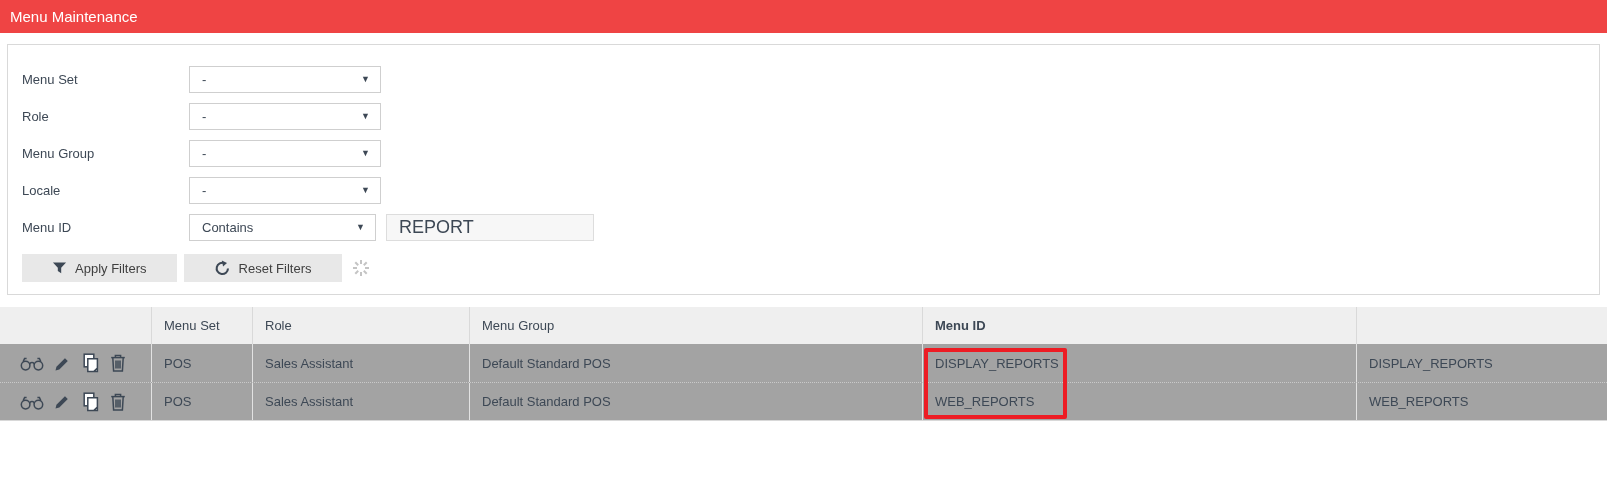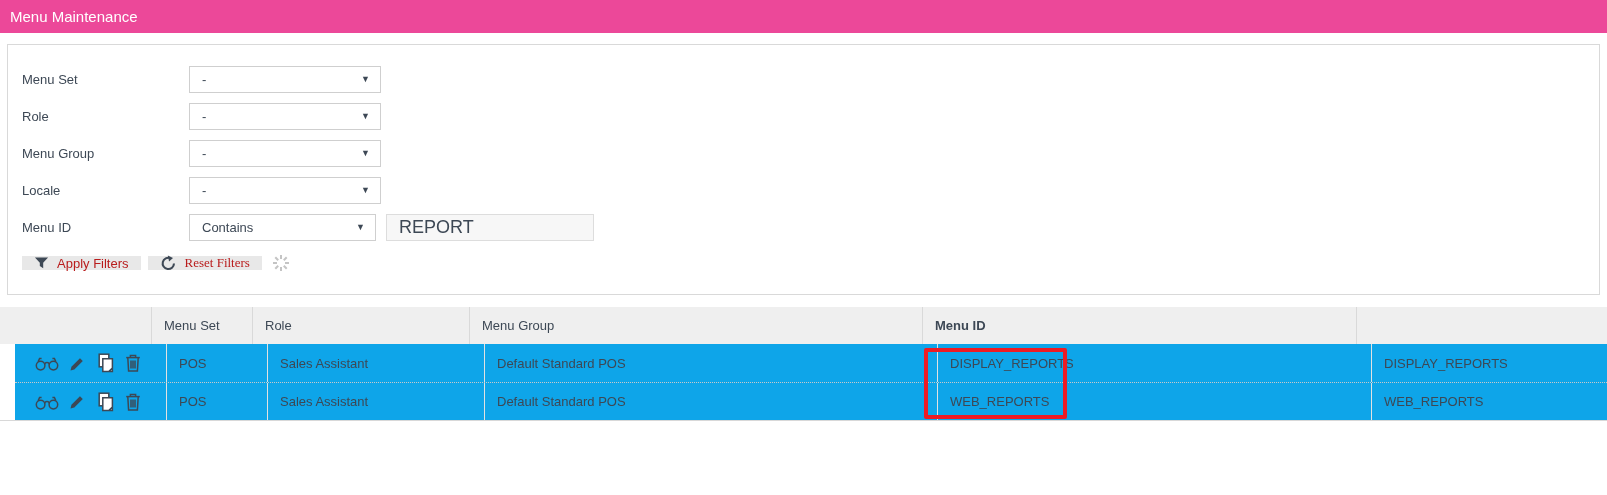--- a/index.html
+++ b/index.html
@@ -19,30 +19,30 @@
   .f-label { width:167px; font-size:13px; color:#3d4855; }
   .select { width:192px; height:27px; border:1px solid #cfcfcf; background:#fff;
             display:flex; align-items:center; justify-content:space-between;
             padding:0 10px 0 12px; font-size:13px; color:#3d4855; cursor:pointer; }
   .select.operator { width:187px; }
   .caret { font-size:9px; color:#3d4855; line-height:1; }
   .text-input { width:208px; height:27px; margin-left:10px; border:1px solid #dddddd;
                 background:#f7f7f7; padding-left:12px; font-size:18px; color:#3d4855;
                 font-family:inherit; outline:none; }
   .btn-row { margin-top:8px; display:flex; align-items:center; }
-  .btn { height:14px; background:#e8e8e8; border:none; display:inline-flex;
-         align-items:center; gap:8px; padding:0 12px; font-size:13px; color:#b91c1c;
+  .btn { height:28px; background:#e8e8e8; border:none; display:inline-flex;
+         align-items:center; gap:8px; padding:0 30px; font-size:13px; color:#404040;
          cursor:pointer; font-family:inherit; }
-  .btn + .btn { margin-left:7px;font-family:Liberation Serif, serif; }
+  .btn + .btn { margin-left:7px; }
   .spinner { margin-left:10px; }
 
   
   .grid { margin-top:12px; border-bottom:1px solid #d8d8d8; }
   .t-header { display:flex; height:37px; background:#efefef; }
-  .t-row { display:flex; height:38px; background:#0ea5e9;margin-left:15px; }
+  .t-row { display:flex; height:38px; background:#a3a3a3; }
   .t-row + .t-row { border-top:1px dotted #c9c9c9; }
   .cell { height:100%; display:flex; align-items:center; padding-left:12px;
           font-size:13px; color:#3d4855; border-right:1px solid #e2e2e2;
           overflow:hidden; white-space:nowrap; }
   .t-header .cell { border-right:1px solid #d9d9d9; }
   .cell.bold { font-weight:700; }
   .c0 { width:152px; } .c1 { width:101px; } .c2 { width:217px; }
   .c3 { width:453px; } .c4 { width:434px; } .c5 { flex:1; border-right:none; }
   .cell.actions { padding-left:20px; gap:10px; }
   .action-icon { display:inline-flex; cursor:pointer; }
@@ -51,21 +51,21 @@
   .red-box { position:absolute; left:924px; top:348px; width:143px; height:71px;
              border:4px solid #ed1c24; border-radius:2px; pointer-events:none; }
 
   svg { display:block; }
 </style>
 </head>
 <body>
 
 <div>
 
-  <div class="topbar" style="background: #ec4899;">
+  <div class="topbar" style="background: #ef4444;">
     <span class="title">Menu Maintenance</span>
   </div>
 
   <div class="filter-panel">
 
     <div class="f-row">
       <span class="f-label">Menu Set</span>
       <div class="select">
         <span>-</span>
         <span class="caret">▼</span>

